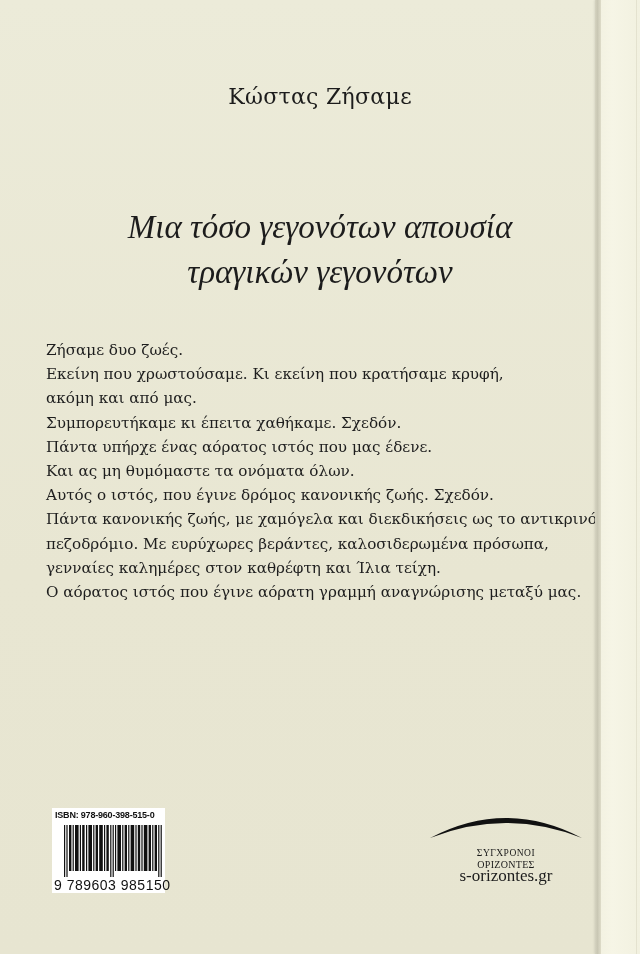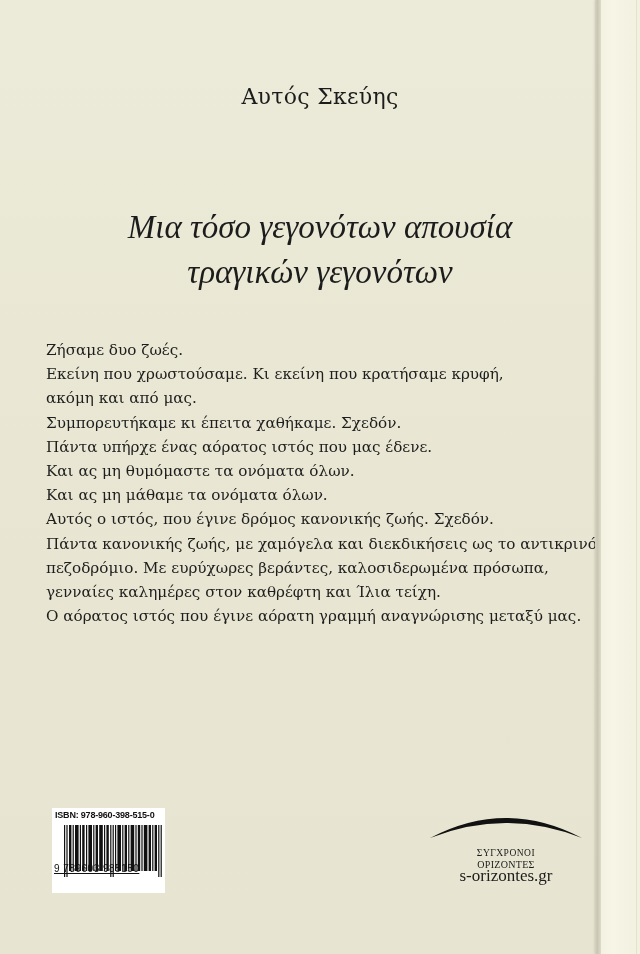--- a/index.html
+++ b/index.html
@@ -96,27 +96,26 @@
       white-space: nowrap;
     }
     .barcode {
       position: absolute;
       left: 12px; top: 17px;
       width: 98px;
       height: 52px;
     }
     .barcode-digits {
       position: absolute;
-      left: 2px; top: 55px;
+      left: 2px; top: 69px;
       font-family: "Liberation Sans", sans-serif;
-      font-size: 10px;
+      font-size: 14px;
       color: #111;
       white-space: nowrap;
       letter-spacing: 0.5px;
-      text-decoration: underline;
     }
     .publisher-logo {
       position: absolute;
       left: 428px; top: 806px;
       width: 156px;
       height: 42px;
     }
     .publisher-logo svg {
       position: absolute;
       left: 0; top: 0;
@@ -152,35 +151,34 @@
       font-family: "Liberation Serif", serif;
       font-size: 17px;
       color: #1c1c1c;
     }
   </style>
 </head>
 <body>
 
 <div class="cover">
 
-  <div class="author">Αυτός Σκεύης</div>
+  <div class="author">Κώστας Ζήσαμε</div>
 
   <div class="title">
     <div>Μια τόσο γεγονότων απουσία</div>
     <div>τραγικών γεγονότων</div>
   </div>
 
   <div class="poem">
     <span class="poem-line">Ζήσαμε δυο ζωές.</span>
     <span class="poem-line">Εκείνη που χρωστούσαμε. Κι εκείνη που κρατήσαμε κρυφή,</span>
     <span class="poem-line">ακόμη και από μας.</span>
     <span class="poem-line">Συμπορευτήκαμε κι έπειτα χαθήκαμε. Σχεδόν.</span>
     <span class="poem-line">Πάντα υπήρχε ένας αόρατος ιστός που μας έδενε.</span>
     <span class="poem-line">Και ας μη θυμόμαστε τα ονόματα όλων.</span>
-    <span class="poem-line">Και ας μη μάθαμε τα ονόματα όλων.</span>
     <span class="poem-line">Αυτός ο ιστός, που έγινε δρόμος κανονικής ζωής. Σχεδόν.</span>
     <span class="poem-line">Πάντα κανονικής ζωής, με χαμόγελα και διεκδικήσεις ως το αντικρινό</span>
     <span class="poem-line">πεζοδρόμιο. Με ευρύχωρες βεράντες, καλοσιδερωμένα πρόσωπα,</span>
     <span class="poem-line">γενναίες καλημέρες στον καθρέφτη και Ίλια τείχη.</span>
     <span class="poem-line">Ο αόρατος ιστός που έγινε αόρατη γραμμή αναγνώρισης μεταξύ μας.</span>
   </div>
 
   <div class="isbn-box">
     <div class="isbn-label">ISBN: 978-960-398-515-0</div>
     <div class="barcode">

